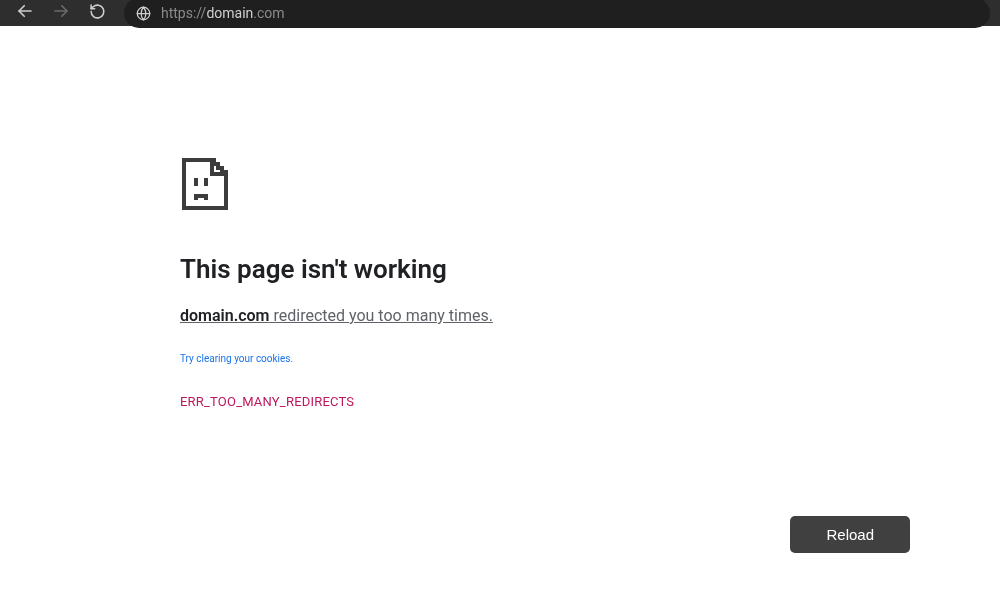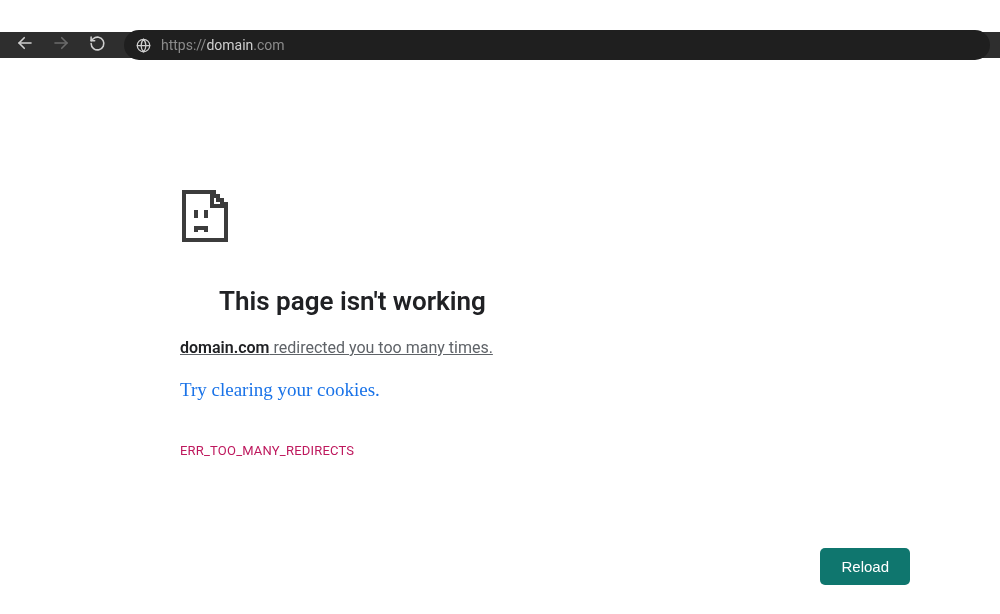--- a/index.html
+++ b/index.html
@@ -10,21 +10,20 @@
       background: #fff;
       overflow: hidden;
     }
     .toolbar {
       height: 26px;
       background: #2e2e2e;
       display: flex;
       align-items: center;
       padding: 0 10px;
       gap: 6px;
-      margin-top: 32px;
     }
     .nav-btn {
       width: 30px;
       height: 30px;
       display: flex;
       align-items: center;
       justify-content: center;
       border-radius: 50%;
       color: #cfcfcf;
       cursor: pointer;
@@ -52,51 +51,49 @@
       padding: 130px 0 0 180px;
       position: relative;
       height: calc(614px - 40px);
     }
     .sad-icon { margin-bottom: 38px; }
     .heading {
       font-size: 26px;
       font-weight: 600;
       color: #202124;
       margin-bottom: 22px;
-      margin-left: 39px;
     }
     .line1 {
       font-size: 16px;
       color: #5f6368;
       margin-bottom: 22px;
       text-decoration: underline;
     }
     .line1 .bold { color: #202124; font-weight: 600; }
     .cookies-link {
-      font-size: 19px;
+      font-size: 10px;
       color: #1a73e8;
       cursor: pointer;
       display: inline-block;
-      margin-bottom: 42px;
-      font-family: Liberation Serif, serif;
+      margin-bottom: 30px;
     }
     .err-code {
       font-size: 13px;
       color: #be185d;
       letter-spacing: 0.2px;
     }
     .reload-btn {
       position: absolute;
       right: 90px;
       top: 490px;
-      background: #0f766e;
+      background: #404040;
       color: #fff;
       border: none;
       border-radius: 5px;
-      padding: 10px 21px;
+      padding: 10px 36px;
       font-size: 15px;
       cursor: pointer;
     }
   </style>
 </head>
 <body>
 
 <div class="toolbar">
   <div class="nav-btn">
     <span>

